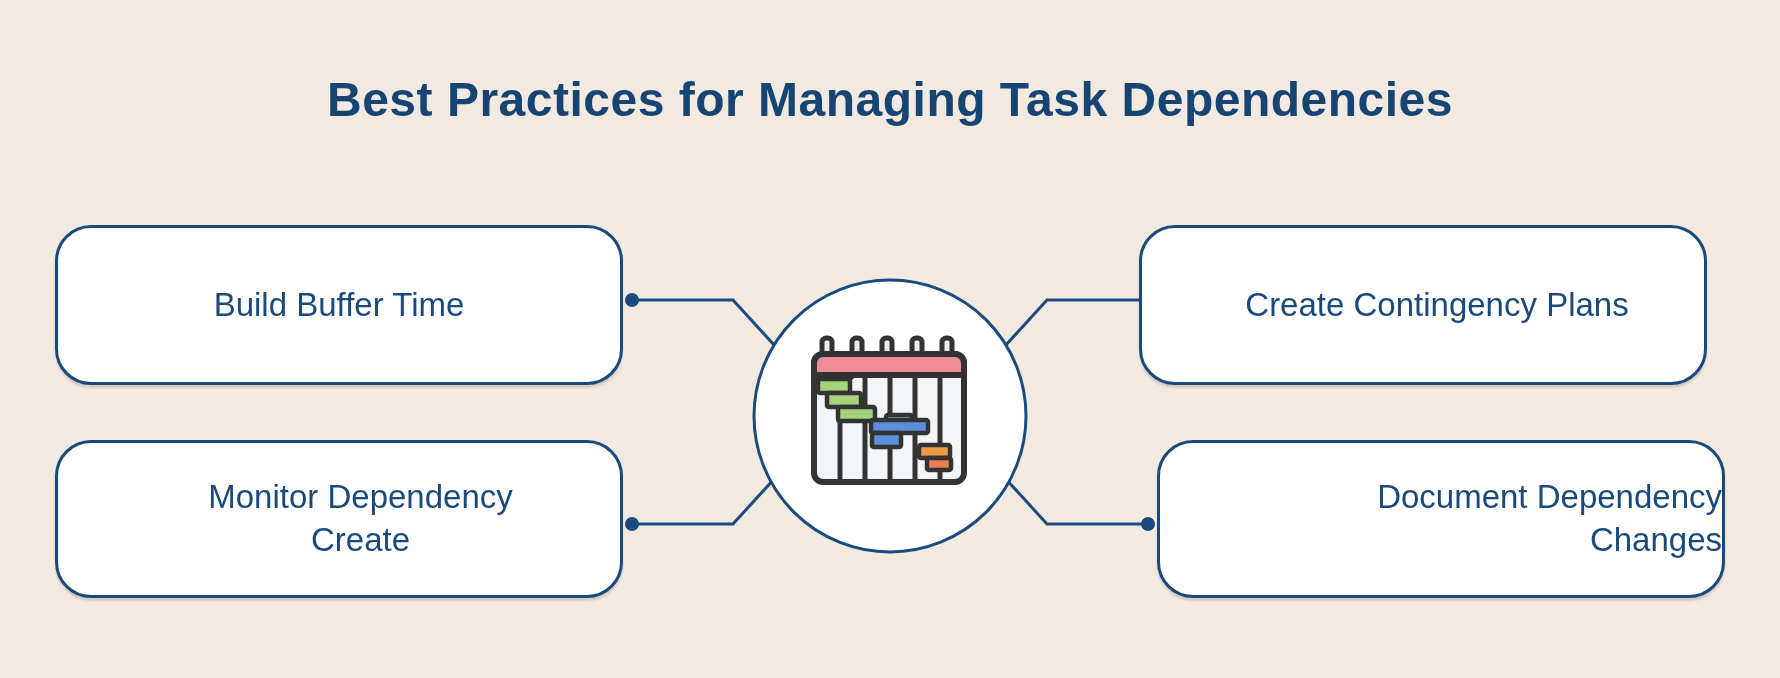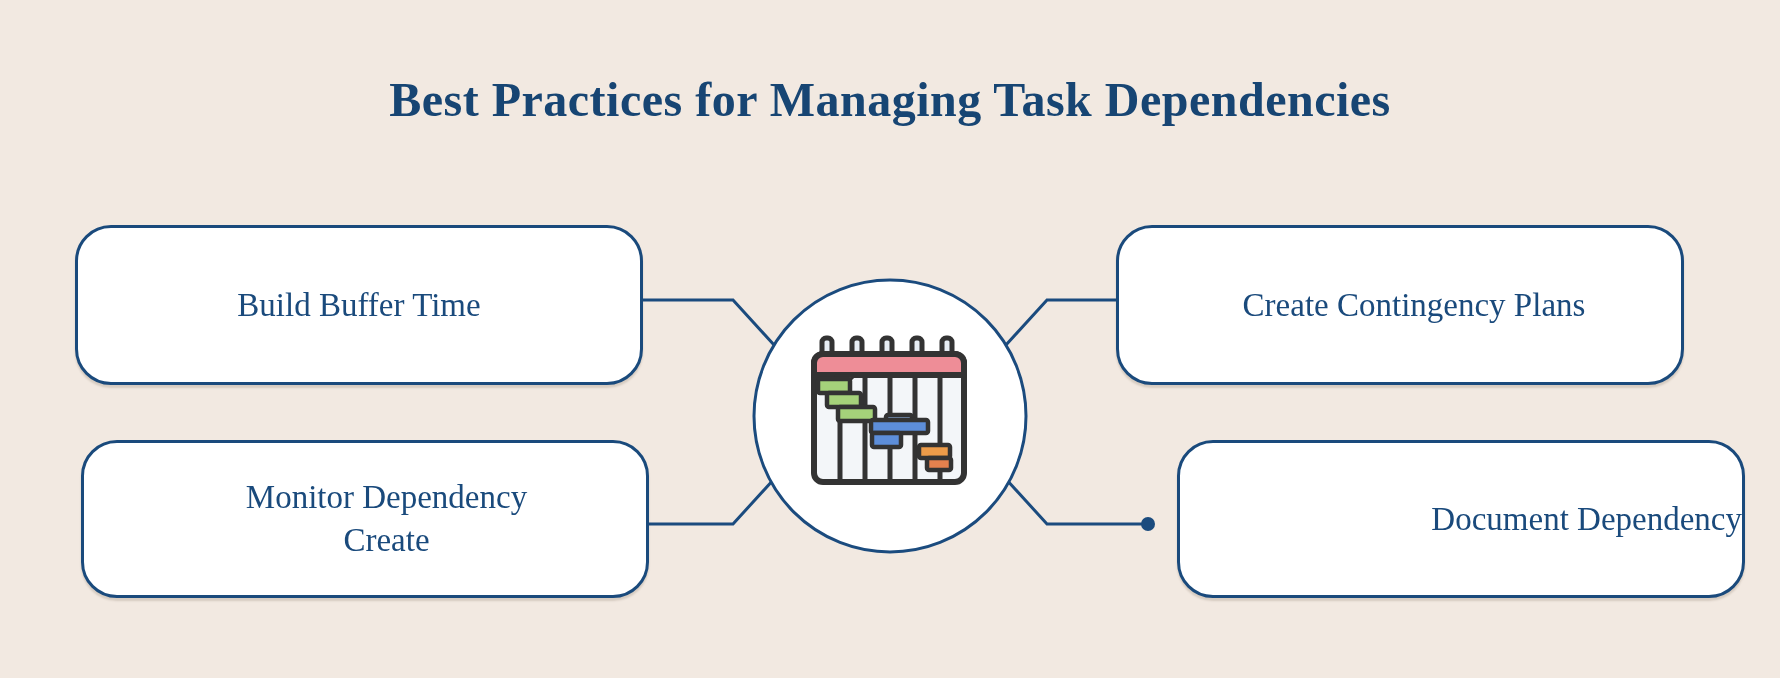--- a/index.html
+++ b/index.html
@@ -1,21 +1,21 @@
 <!DOCTYPE html>
 <html><head>
 <meta charset="utf-8">
 <style>
   html,body{margin:0;padding:0;}
   .stage{
     position:relative;
     width:1780px;height:678px;
     background:#f2e9e1;
     overflow:hidden;
-    font-family:Liberation Serif, serif;
+    font-family:Liberation Sans, sans-serif;
   }
   .title{
     position:absolute;
     top:72px;left:0;width:100%;
     margin:0;
     text-align:center;
     font-size:48px;
     font-weight:700;
     letter-spacing:.5px;
     color:#174573;
@@ -34,25 +34,24 @@
     display:flex;
     flex-direction:column;
     align-items:center;
     justify-content:center;
     text-align:center;
     color:#1a4a7c;
     font-size:33px;
     font-weight:500;
     line-height:1.3;
     box-shadow:0 3px 2px rgba(90,70,50,.18);
-    margin-left:20px;
   }
   .card-tl{left:55px;top:225px;height:160px;}
-  .card-bl{left:61px;top:440px;height:158px;padding-left:43px;}
-  .card-tr{left:1096px;top:225px;height:160px;padding-left:28px;}
+  .card-bl{left:55px;top:440px;height:158px;padding-left:43px;}
+  .card-tr{left:1139px;top:225px;height:160px;padding-left:28px;}
   .card-br{left:1157px;top:440px;height:158px;align-items:flex-end;}
   .center-icon{
     position:absolute;
     left:810px;top:334px;
     width:158px;height:152px;
   }
 </style>
 </head>
 <body>
 
@@ -121,15 +120,16 @@
     <div>Create</div>
   </div>
 
   <div class="card card-tr">
     <div>Create Contingency Plans</div>
     <div></div>
   </div>
 
   <div class="card card-br">
     <div>Document Dependency</div>
+    <div>Changes</div>
   </div>
 
 </div>
 
 </body></html>

